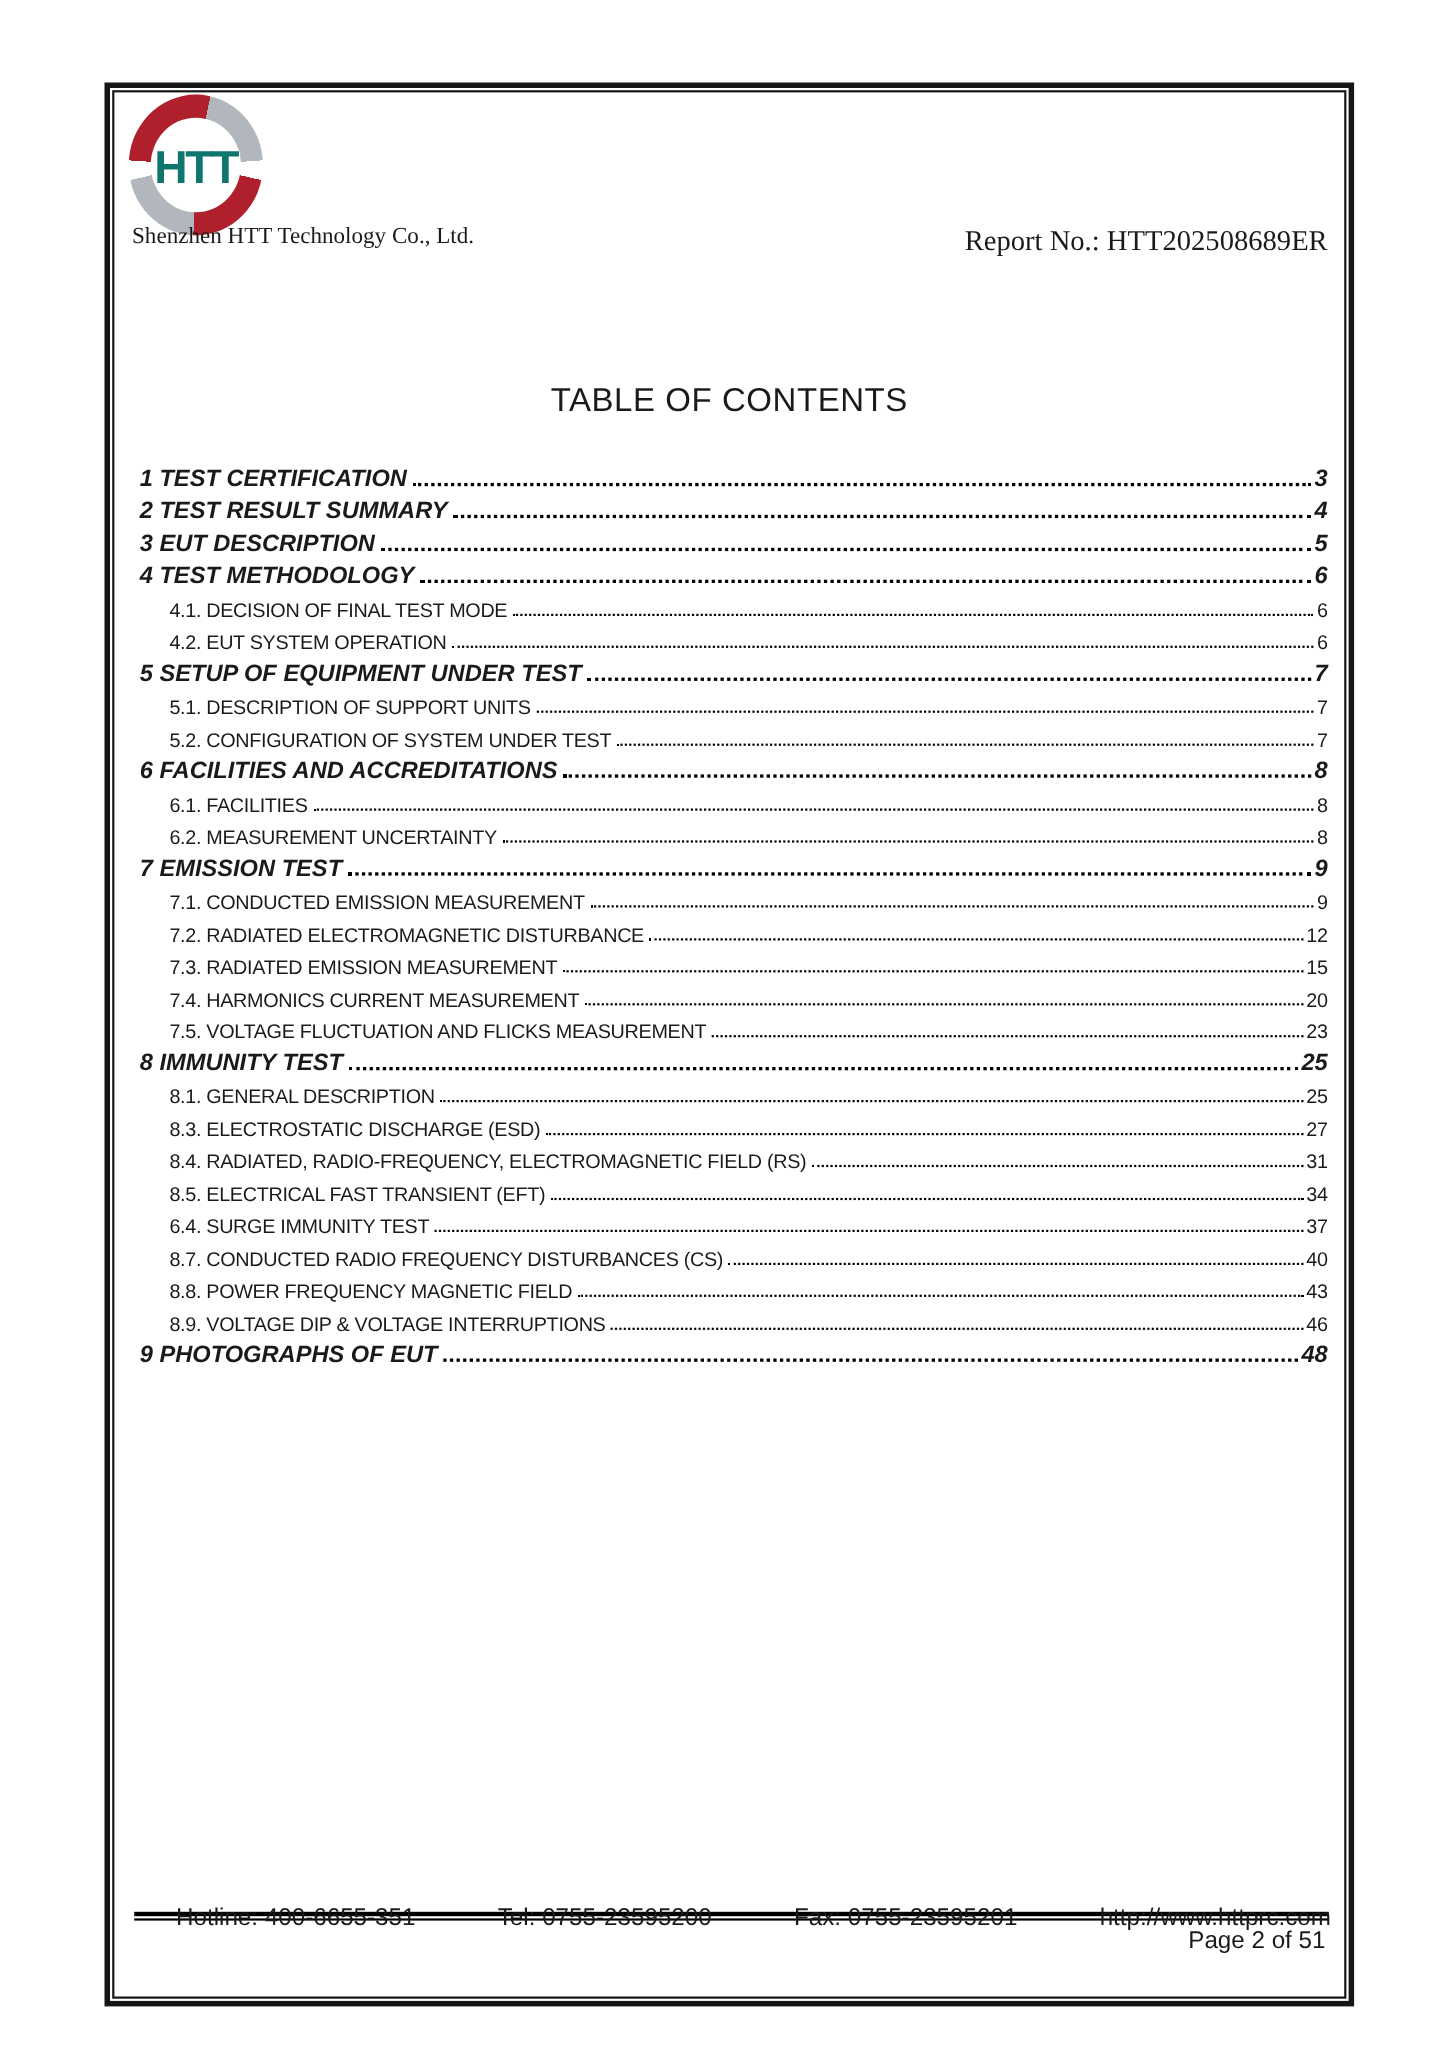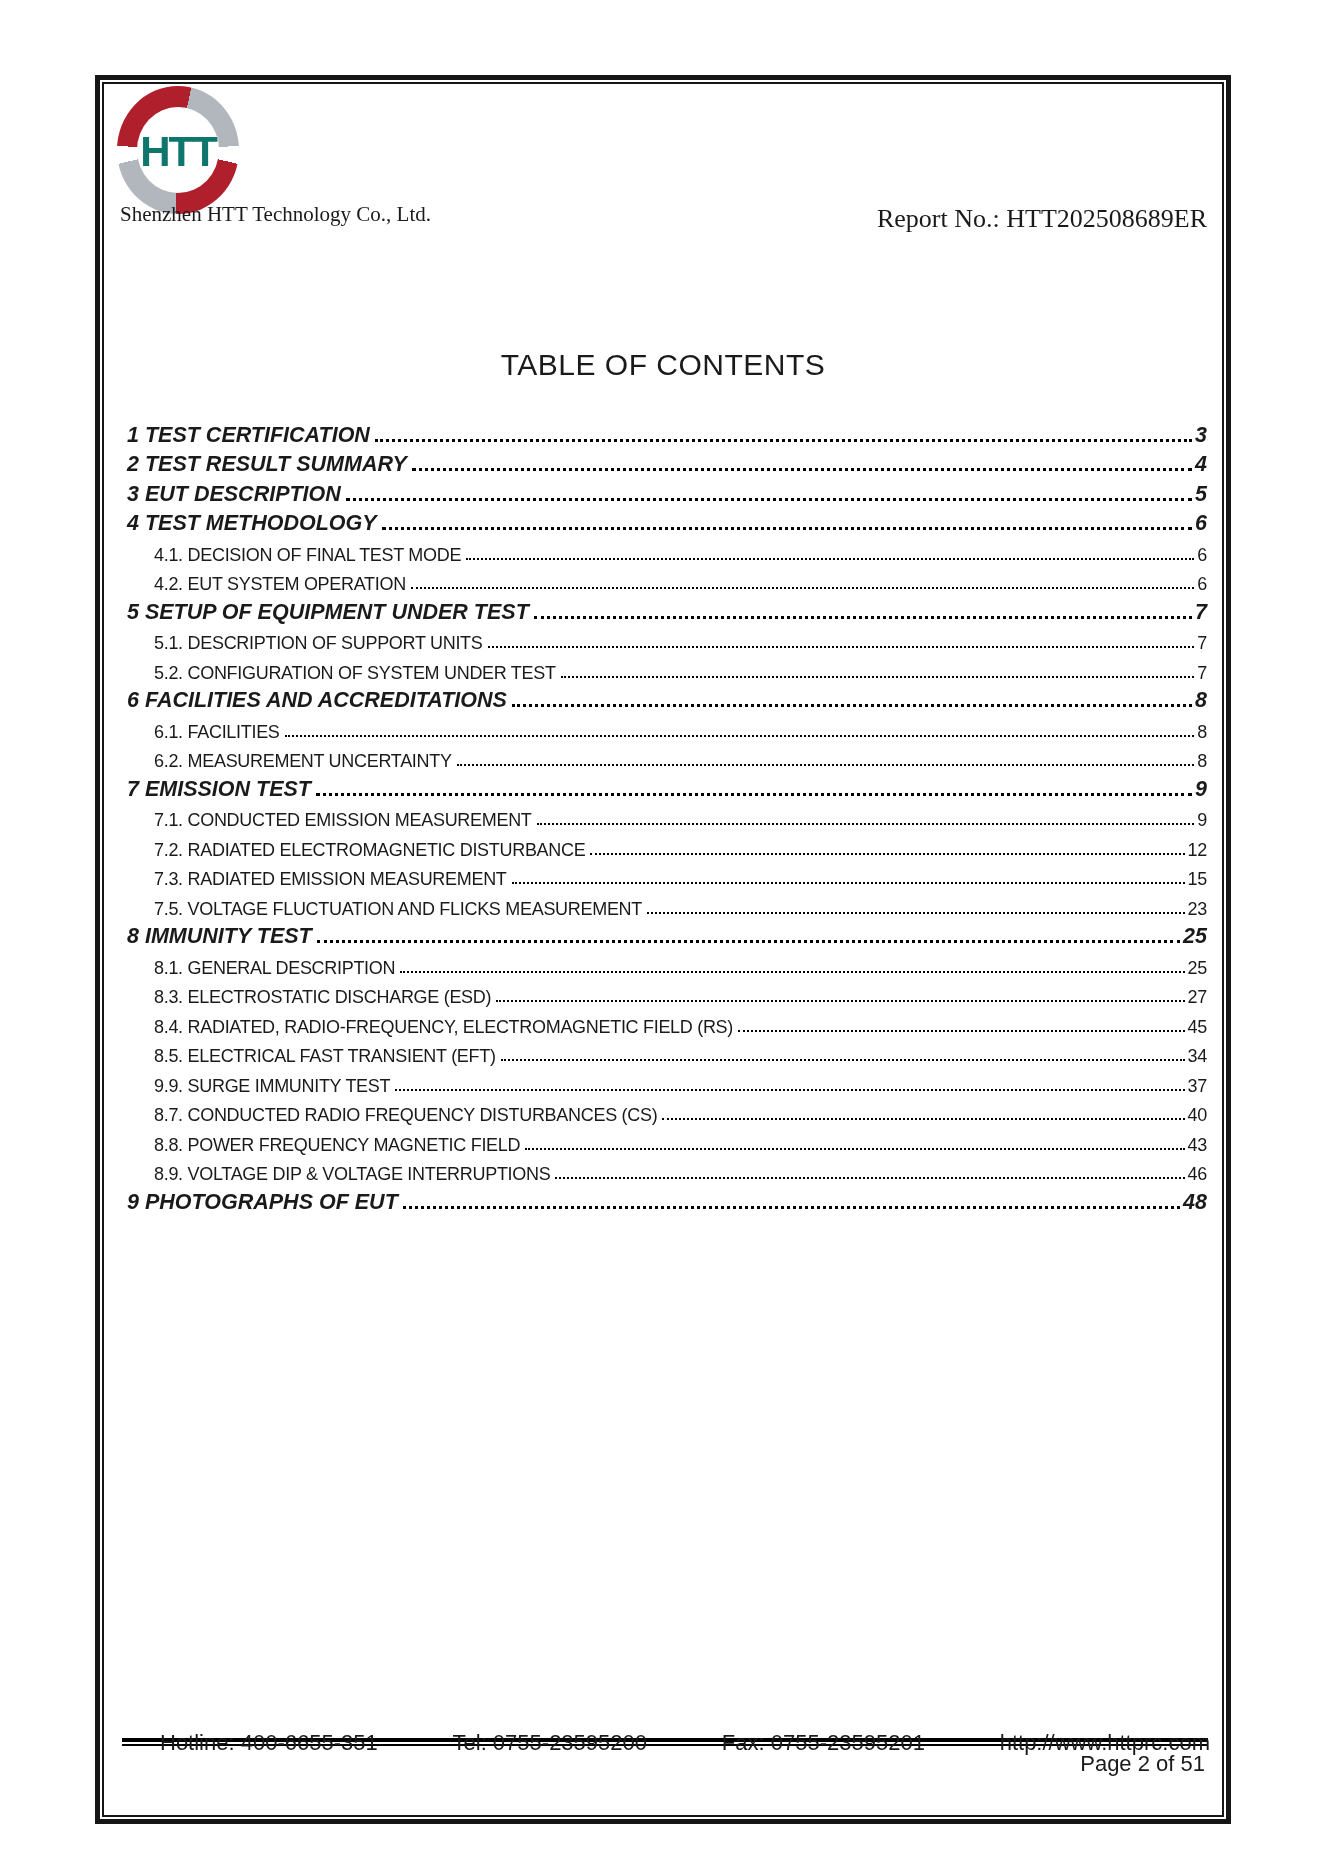--- a/index.html
+++ b/index.html
@@ -155,20 +155,25 @@
       <span class="toc-label">7.2. RADIATED ELECTROMAGNETIC DISTURBANCE</span>
       <span class="toc-leader"></span>
       <span class="toc-page">12</span>
     </div>
     <div class="toc-row l2">
       <span class="toc-label">7.3. RADIATED EMISSION MEASUREMENT</span>
       <span class="toc-leader"></span>
       <span class="toc-page">15</span>
     </div>
     <div class="toc-row l2">
+      <span class="toc-label">7.4. HARMONICS CURRENT MEASUREMENT</span>
+      <span class="toc-leader"></span>
+      <span class="toc-page">20</span>
+    </div>
+    <div class="toc-row l2">
       <span class="toc-label">7.5. VOLTAGE FLUCTUATION AND FLICKS MEASUREMENT</span>
       <span class="toc-leader"></span>
       <span class="toc-page">23</span>
     </div>
     <div class="toc-row l1">
       <span class="toc-label">8 IMMUNITY TEST</span>
       <span class="toc-leader"></span>
       <span class="toc-page">25</span>
     </div>
     <div class="toc-row l2">
@@ -177,29 +182,29 @@
       <span class="toc-page">25</span>
     </div>
     <div class="toc-row l2">
       <span class="toc-label">8.3. ELECTROSTATIC DISCHARGE (ESD)</span>
       <span class="toc-leader"></span>
       <span class="toc-page">27</span>
     </div>
     <div class="toc-row l2">
       <span class="toc-label">8.4. RADIATED, RADIO-FREQUENCY, ELECTROMAGNETIC FIELD (RS)</span>
       <span class="toc-leader"></span>
-      <span class="toc-page">45</span>
+      <span class="toc-page">31</span>
     </div>
     <div class="toc-row l2">
       <span class="toc-label">8.5. ELECTRICAL FAST TRANSIENT (EFT)</span>
       <span class="toc-leader"></span>
       <span class="toc-page">34</span>
     </div>
     <div class="toc-row l2">
-      <span class="toc-label">9.9. SURGE IMMUNITY TEST</span>
+      <span class="toc-label">6.4. SURGE IMMUNITY TEST</span>
       <span class="toc-leader"></span>
       <span class="toc-page">37</span>
     </div>
     <div class="toc-row l2">
       <span class="toc-label">8.7. CONDUCTED RADIO FREQUENCY DISTURBANCES (CS)</span>
       <span class="toc-leader"></span>
       <span class="toc-page">40</span>
     </div>
     <div class="toc-row l2">
       <span class="toc-label">8.8. POWER FREQUENCY MAGNETIC FIELD</span>

